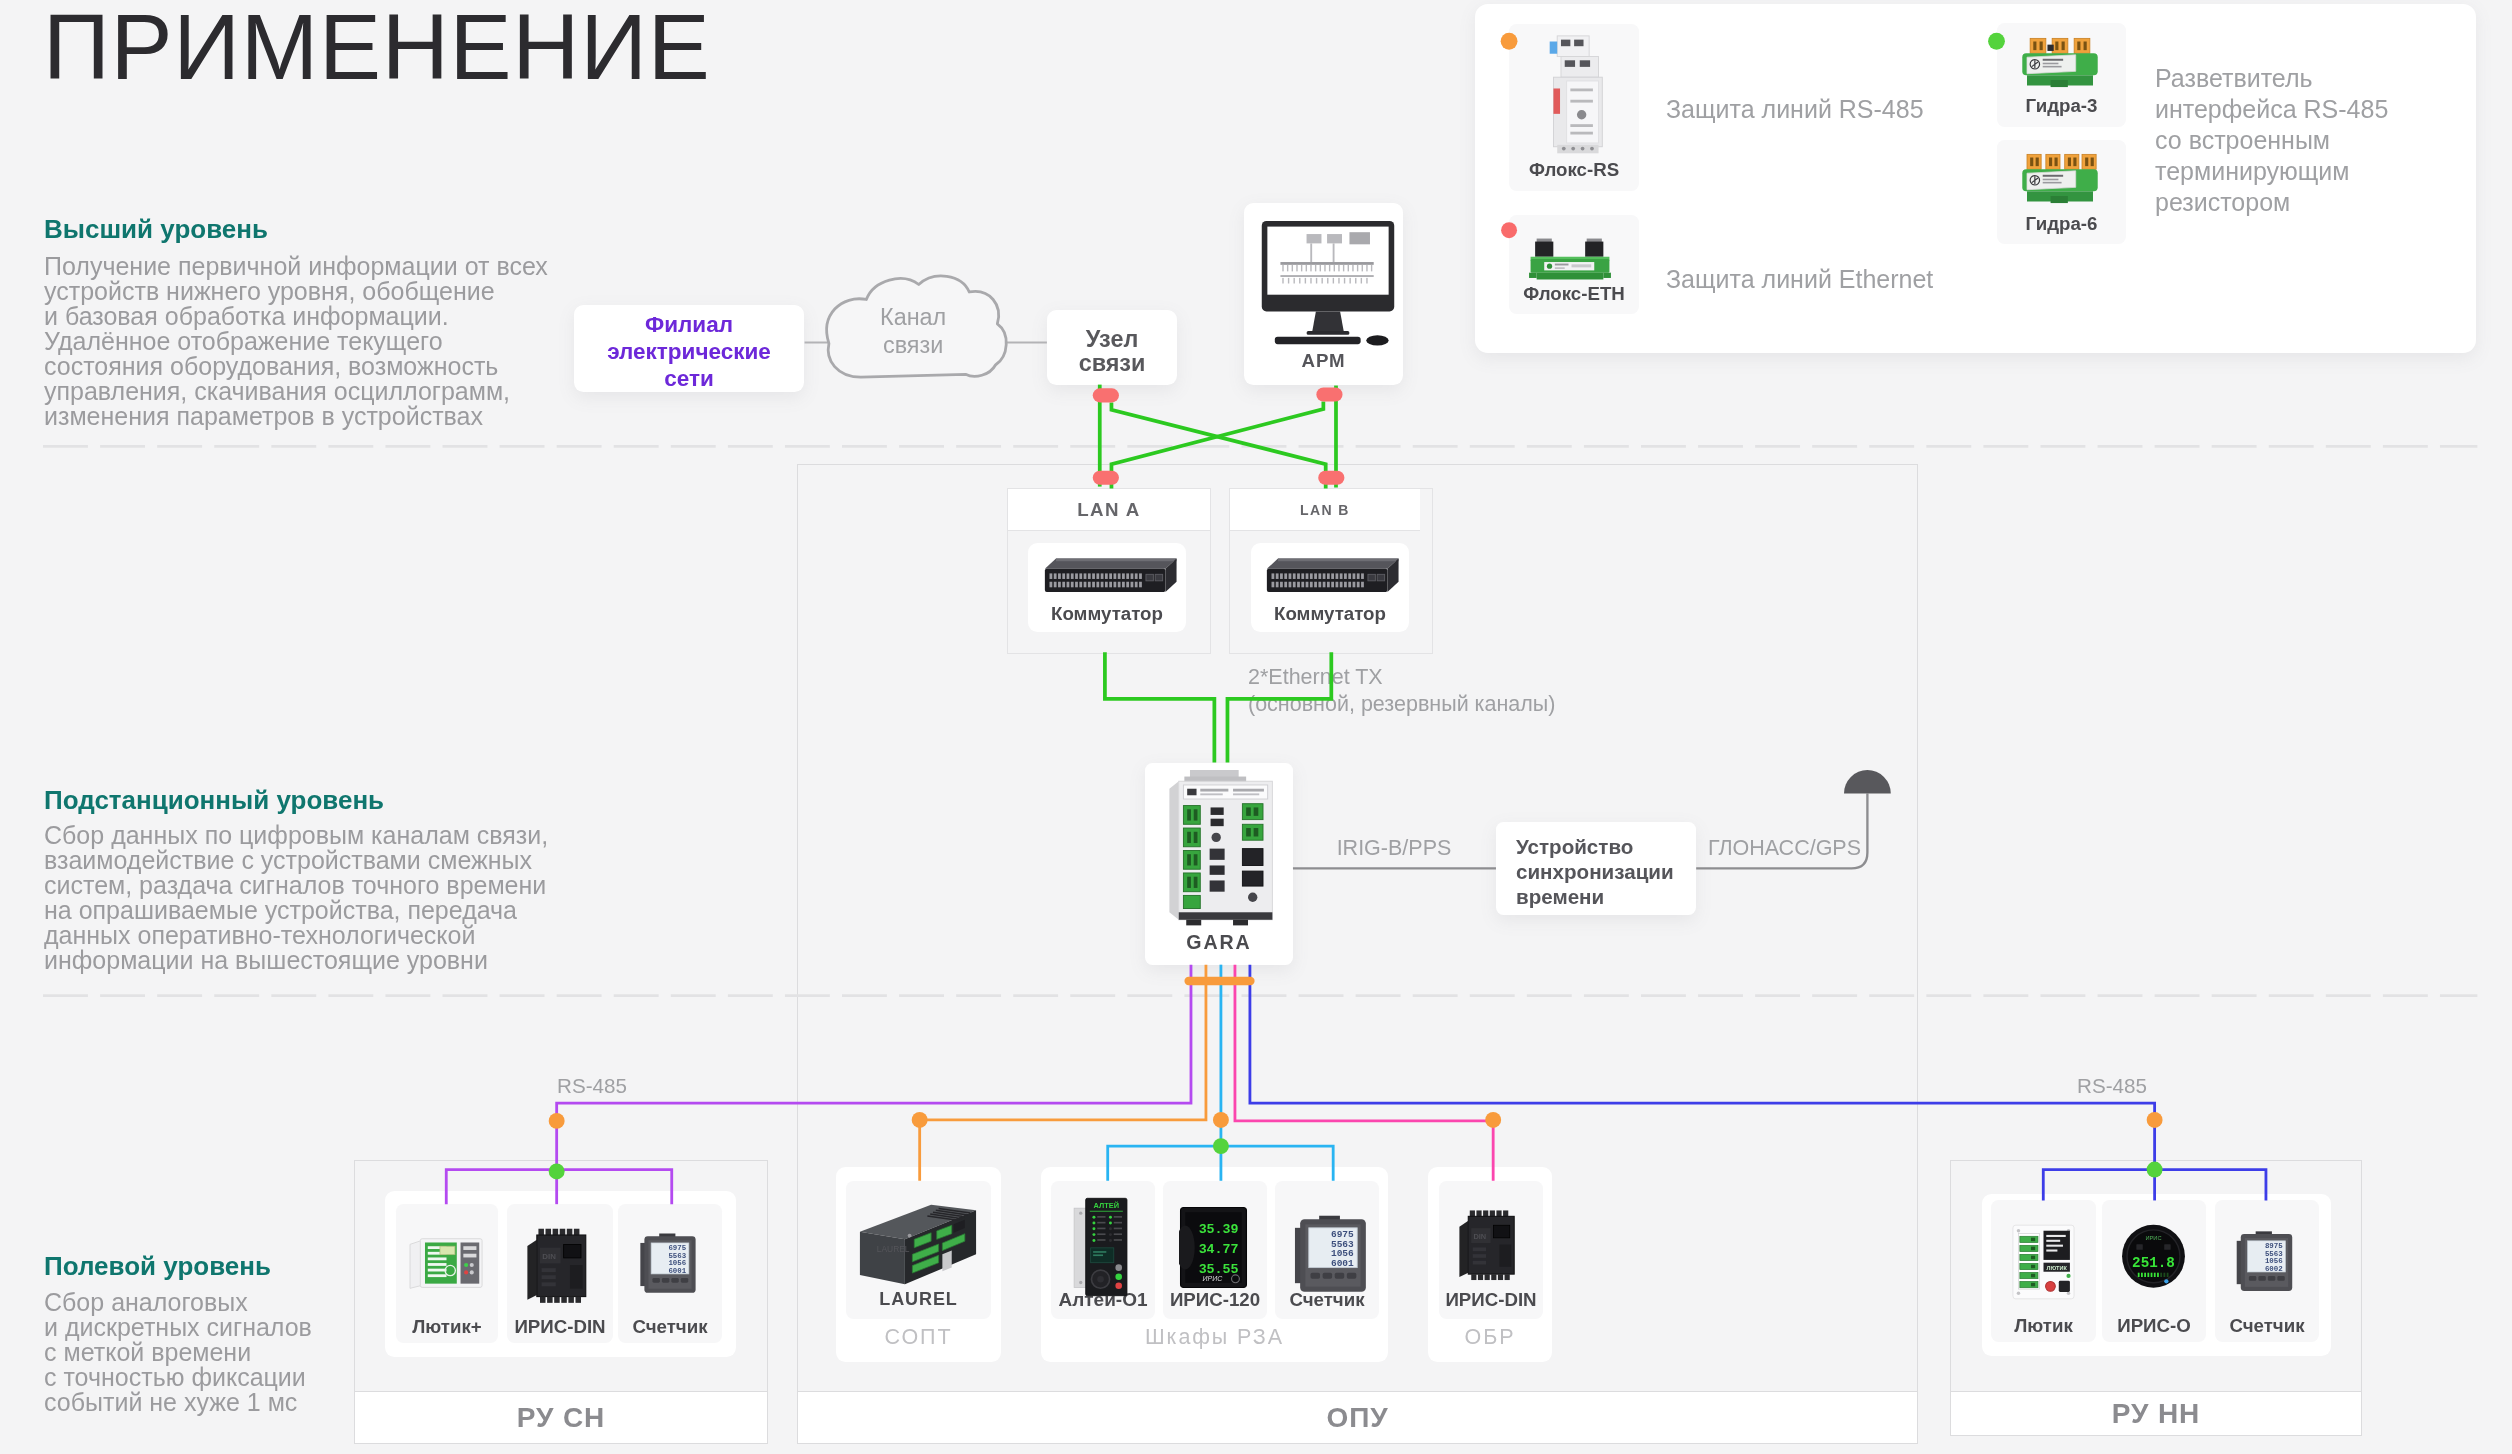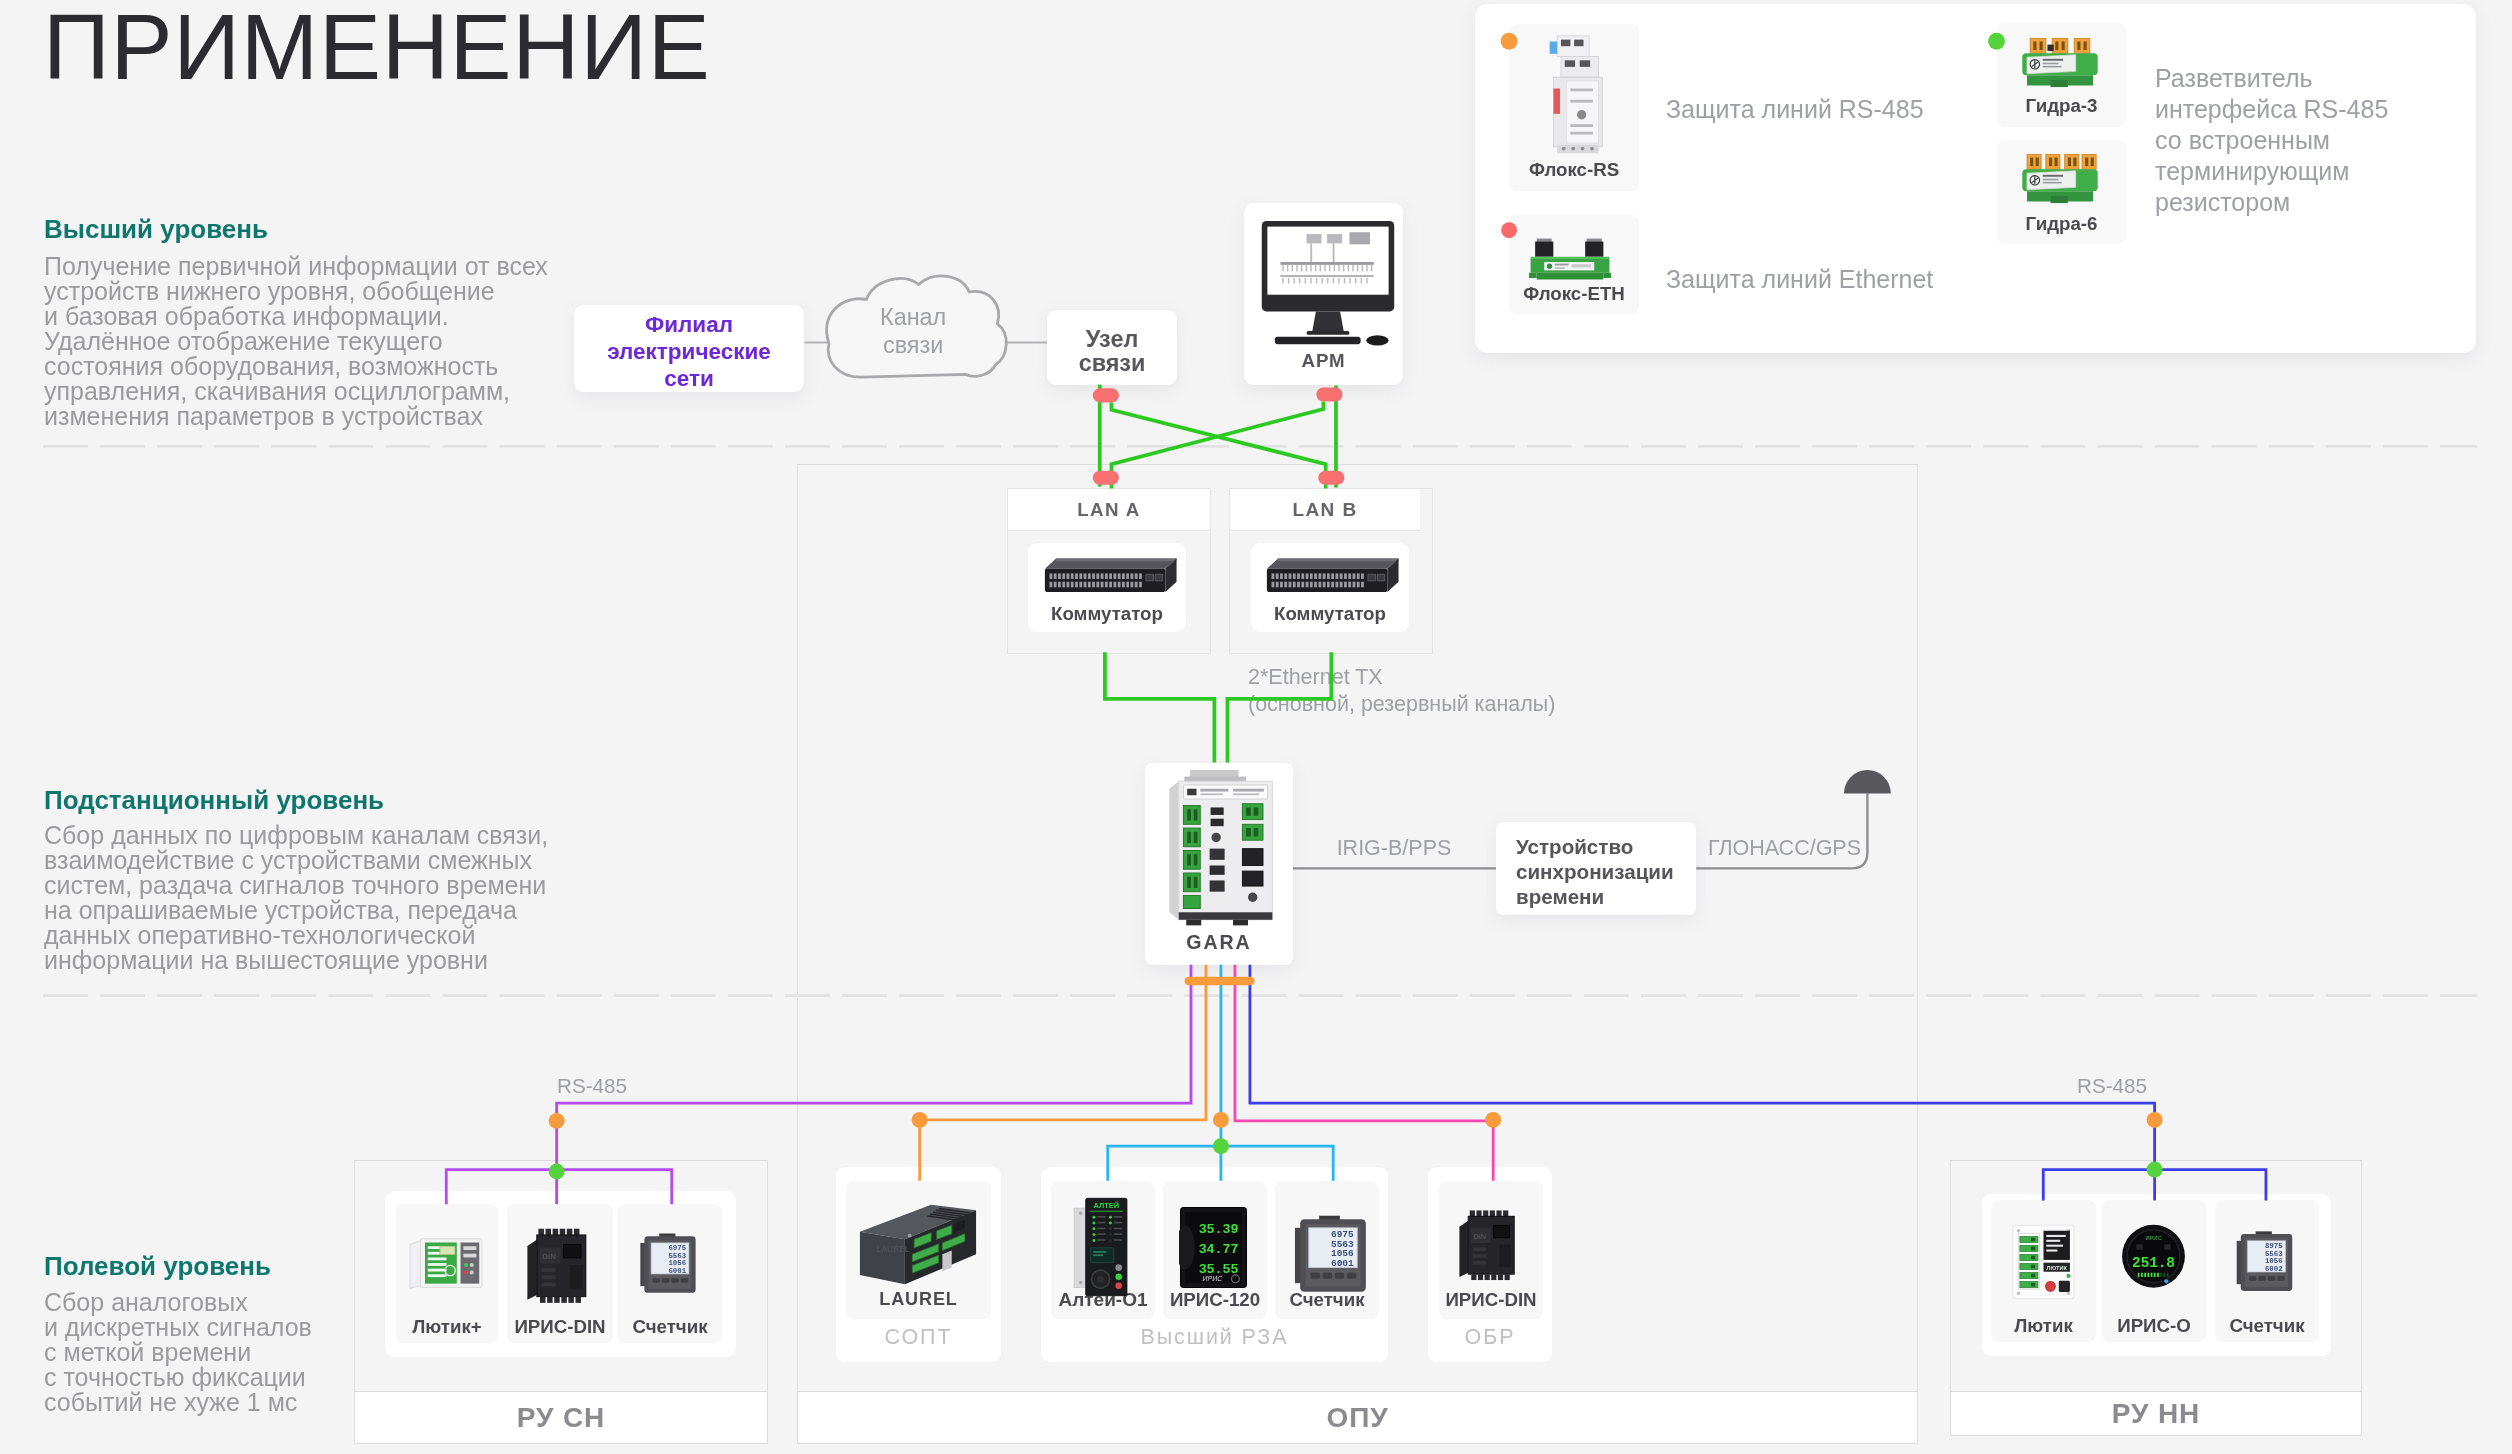--- a/index.html
+++ b/index.html
@@ -76,21 +76,21 @@
   <div class="abs" style="left:1244px;top:350px;width:159px;text-align:center;font-weight:bold;
        font-size:18.7px;letter-spacing:0.9px;color:#55555a;">АРМ</div>
 
   <div class="abs" style="left:1007px;top:488px;width:202px;height:164px;border:1.9px solid #e3e3e5;">
     <div class="abs" style="left:0;right:0;top:0;height:41px;background:#fff;border-bottom:1.9px solid #e3e3e5;
          display:flex;align-items:center;justify-content:center;font-weight:bold;font-size:18.7px;
          letter-spacing:1.4px;color:#66666a;">LAN A</div>
   </div>
   <div class="abs" style="left:1229px;top:488px;width:202px;height:164px;border:1.9px solid #e3e3e5;">
     <div class="abs" style="left:0;right:12px;top:0;height:41px;background:#fff;border-bottom:1.9px solid #e3e3e5;
-         display:flex;align-items:center;justify-content:center;font-weight:bold;font-size:19px;
+         display:flex;align-items:center;justify-content:center;font-weight:bold;font-size:14px;
          letter-spacing:1.4px;color:#66666a;">LAN B</div>
   </div>
   <div class="panel" style="left:1028px;top:543px;width:158px;height:89px;"></div>
   <div class="panel" style="left:1251px;top:543px;width:158px;height:89px;"></div>
   <div class="abs" style="left:1028px;top:603px;width:158px;text-align:center;font-weight:bold;
        font-size:18.7px;color:#4b4b4f;">Коммутатор</div>
   <div class="abs" style="left:1251px;top:603px;width:158px;text-align:center;font-weight:bold;
        font-size:18.7px;color:#4b4b4f;">Коммутатор</div>
 
   <div class="whitebox" style="left:1145px;top:763px;width:148px;height:202px;border-radius:7.5px;"></div>
@@ -121,21 +121,21 @@
   <div class="devlabel" style="left:846px;width:145px;top:1289px;font-size:18px;letter-spacing:0.9px;">LAUREL</div>
   <div class="grouplabel" style="left:836px;width:165px;top:1325px;">СОПТ</div>
 
   <div class="panel" style="left:1041px;top:1167px;width:347px;height:195px;"></div>
   <div class="card" style="left:1051px;top:1181px;width:104px;height:138px;"></div>
   <div class="card" style="left:1163px;top:1181px;width:104px;height:138px;"></div>
   <div class="card" style="left:1275px;top:1181px;width:104px;height:138px;"></div>
   <div class="devlabel" style="left:1051px;width:104px;top:1289px;font-size:19px;">Алтей-О1</div>
   <div class="devlabel" style="left:1163px;width:104px;top:1289px;font-size:18.7px;">ИРИС-120</div>
   <div class="devlabel" style="left:1275px;width:104px;top:1289px;font-size:18.7px;">Счетчик</div>
-  <div class="grouplabel" style="left:1041px;width:347px;top:1325px;">Высший РЗА</div>
+  <div class="grouplabel" style="left:1041px;width:347px;top:1325px;">Шкафы РЗА</div>
 
   <div class="panel" style="left:1428px;top:1167px;width:124px;height:195px;"></div>
   <div class="card" style="left:1439px;top:1181px;width:104px;height:138px;"></div>
   <div class="devlabel" style="left:1439px;width:104px;top:1289px;font-size:18.7px;">ИРИС-DIN</div>
   <div class="grouplabel" style="left:1428px;width:124px;top:1325px;">ОБР</div>
 
   <div class="panel" style="left:1982px;top:1194px;width:349px;height:162px;"></div>
   <div class="card" style="left:1991px;top:1200px;width:105px;height:142px;"></div>
   <div class="card" style="left:2102px;top:1200px;width:104px;height:142px;"></div>
   <div class="card" style="left:2215px;top:1200px;width:104px;height:142px;"></div>

